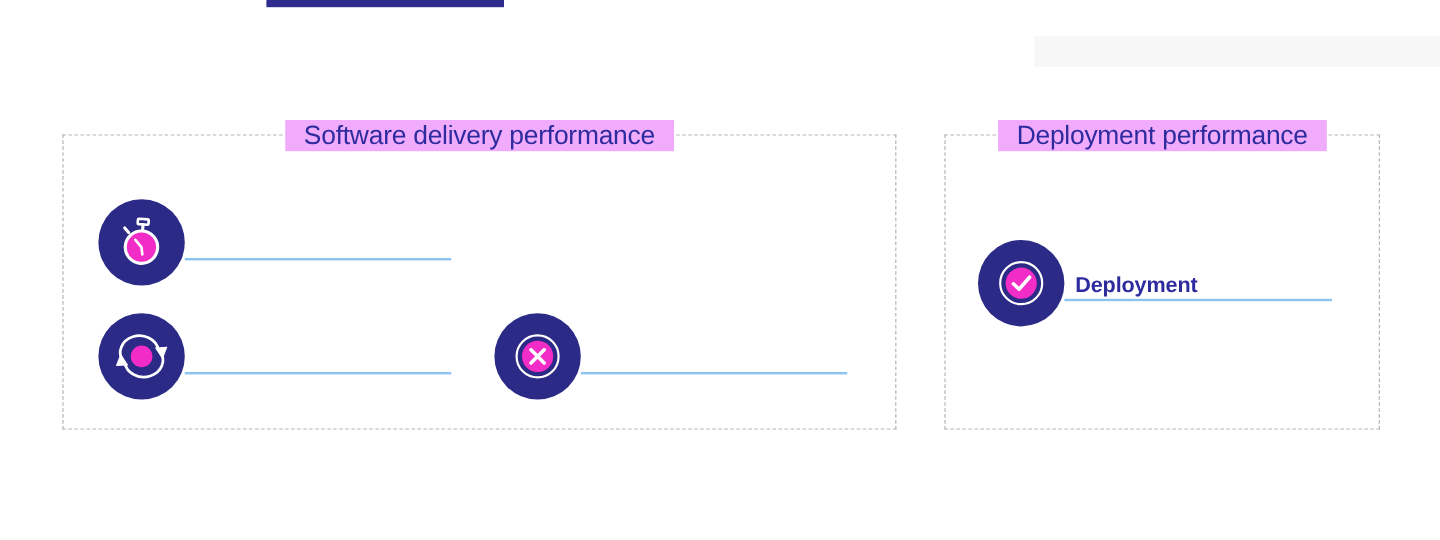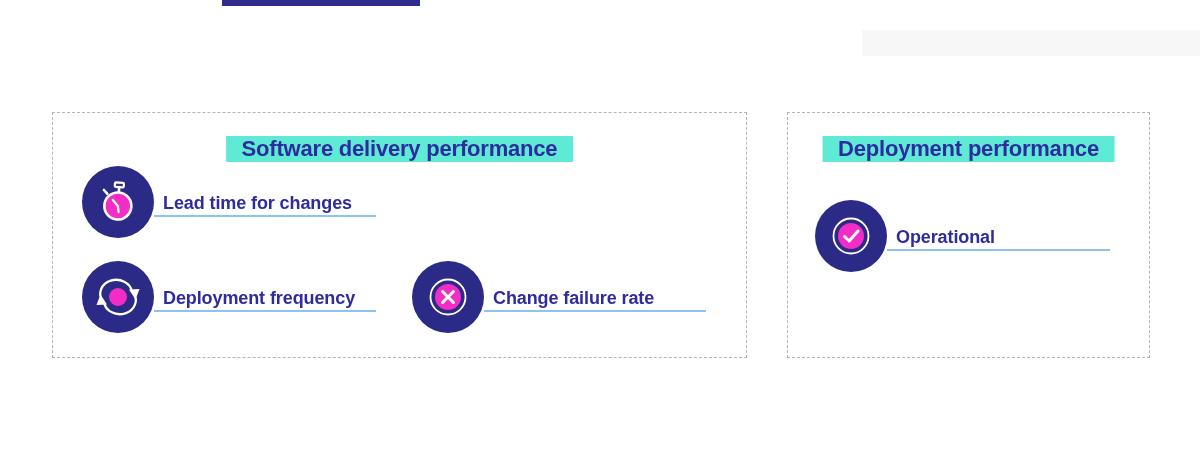--- a/index.html
+++ b/index.html
@@ -18,24 +18,23 @@
   }
   .panel{
     position:absolute;top:112px;height:244px;
     border:1px dashed var(--dash,#b5b5b5);
     background:transparent;
   }
   .panel.left{left:52px;width:693px;}
   .panel.right{left:787px;width:361px;}
   .panel-title{
     position:absolute;top:-13px;left:50%;transform:translateX(-50%);
-    background:#5eead4;padding:0 16px;white-space:nowrap;
-    font-size:22px;line-height:26px;font-weight:700;letter-spacing:-0.2px;
+    background:#f0abfc;padding:0 16px;white-space:nowrap;
+    font-size:22px;line-height:26px;font-weight:400;letter-spacing:-0.2px;
     color:var(--text,#2e2b9e);
-    margin-top:36px;
   }
   .metric{position:absolute;height:72px;}
   .badge{
     position:absolute;left:0;top:0;width:72px;height:72px;border-radius:50%;
     background:var(--indigo,#2b2a87);
   }
   .badge svg{position:absolute;left:0;top:0;}
   .metric-label{
     position:absolute;left:81px;top:26px;line-height:22px;white-space:nowrap;
     font-size:18px;font-weight:700;letter-spacing:-0.1px;
@@ -68,59 +67,56 @@
         <g transform="rotate(4 36 38)">
           <rect x="31.5" y="16.5" width="9" height="4.5" rx="1" class="wl" style="stroke-width:2.2"></rect>
           <path d="M36 21 V26" class="wl"></path>
           <path d="M24.5 28.5 L21 25" class="wl"></path>
           <circle cx="36" cy="40" r="13.5" class="pk"></circle>
           <circle cx="36" cy="40" r="13.5" class="wl"></circle>
           <path d="M36 40 L30.5 34.2 M36 40 L37.2 46" class="wl" style="stroke-width:2.2"></path>
         </g>
       </svg>
     </div>
-    <span class="metric-label">Lead time for changes</span>
     <div class="rule"></div>
   </div>
 
 
   <div class="metric" style="left:29px;top:148px;width:294px;">
     <div class="badge">
       <svg width="72" height="72" viewBox="0 0 72 72" aria-hidden="true">
         <path d="M20.5 40 A16 14 0 1 1 50 30.5" class="wl" style="stroke-width:2.3"></path>
         <polygon points="53.5,38.5 47,28.5 57.5,28" class="whd"></polygon>
         <path d="M51.5 32 A16 14 0 1 1 22 41.5" class="wl" style="stroke-width:2.3"></path>
         <polygon points="18.5,33.5 14.5,44 25,43.5" class="whd"></polygon>
         <circle cx="36" cy="36" r="9" class="pk"></circle>
       </svg>
     </div>
-    <span class="metric-label">Deployment frequency</span>
     <div class="rule"></div>
   </div>
 
   <div class="metric" style="left:359px;top:148px;width:294px;">
     <div class="badge">
       <svg width="72" height="72" viewBox="0 0 72 72" aria-hidden="true">
         <circle cx="36" cy="36" r="17.5" class="wl-thin"></circle>
         <circle cx="36" cy="36" r="13" class="pk"></circle>
         <path d="M30.5 30.5 L41.5 41.5 M41.5 30.5 L30.5 41.5" class="wl-thick"></path>
       </svg>
     </div>
-    <span class="metric-label">Change failure rate</span>
     <div class="rule"></div>
   </div>
 </div>
 
 <div class="panel right">
   <div class="panel-title">Deployment performance</div>
 
   <div class="metric" style="left:27px;top:87px;width:296px;">
     <div class="badge">
       <svg width="72" height="72" viewBox="0 0 72 72" aria-hidden="true">
         <circle cx="36" cy="36" r="17.5" class="wl-thin"></circle>
         <circle cx="36" cy="36" r="13" class="pk"></circle>
         <path d="M29.5 36.5 L34.2 41 L43 31" class="wl-thick"></path>
       </svg>
     </div>
-    <span class="metric-label">Operational</span>
+    <span class="metric-label">Deployment</span>
     <div class="rule wide"></div>
   </div>
 </div>
 
 </body></html>

